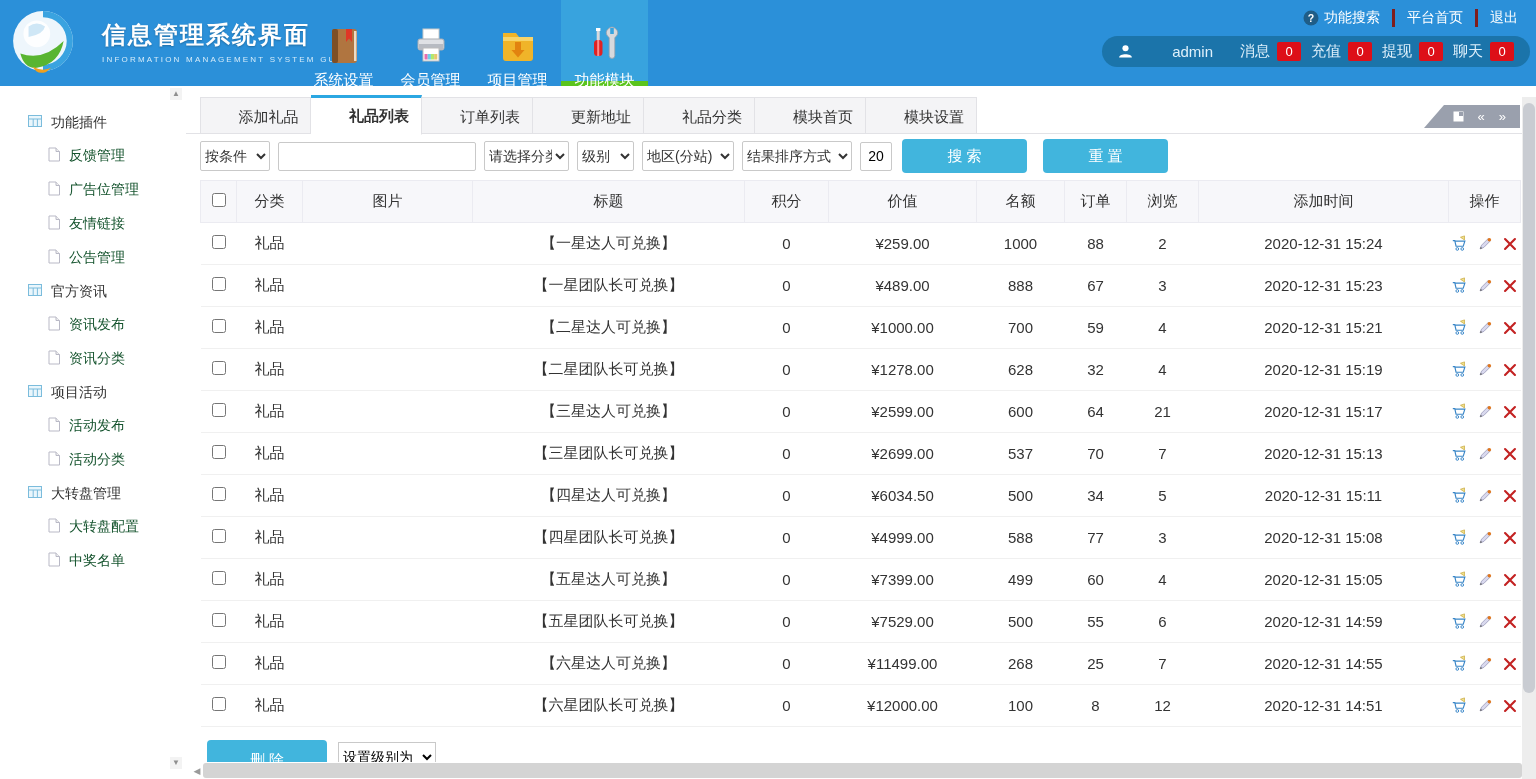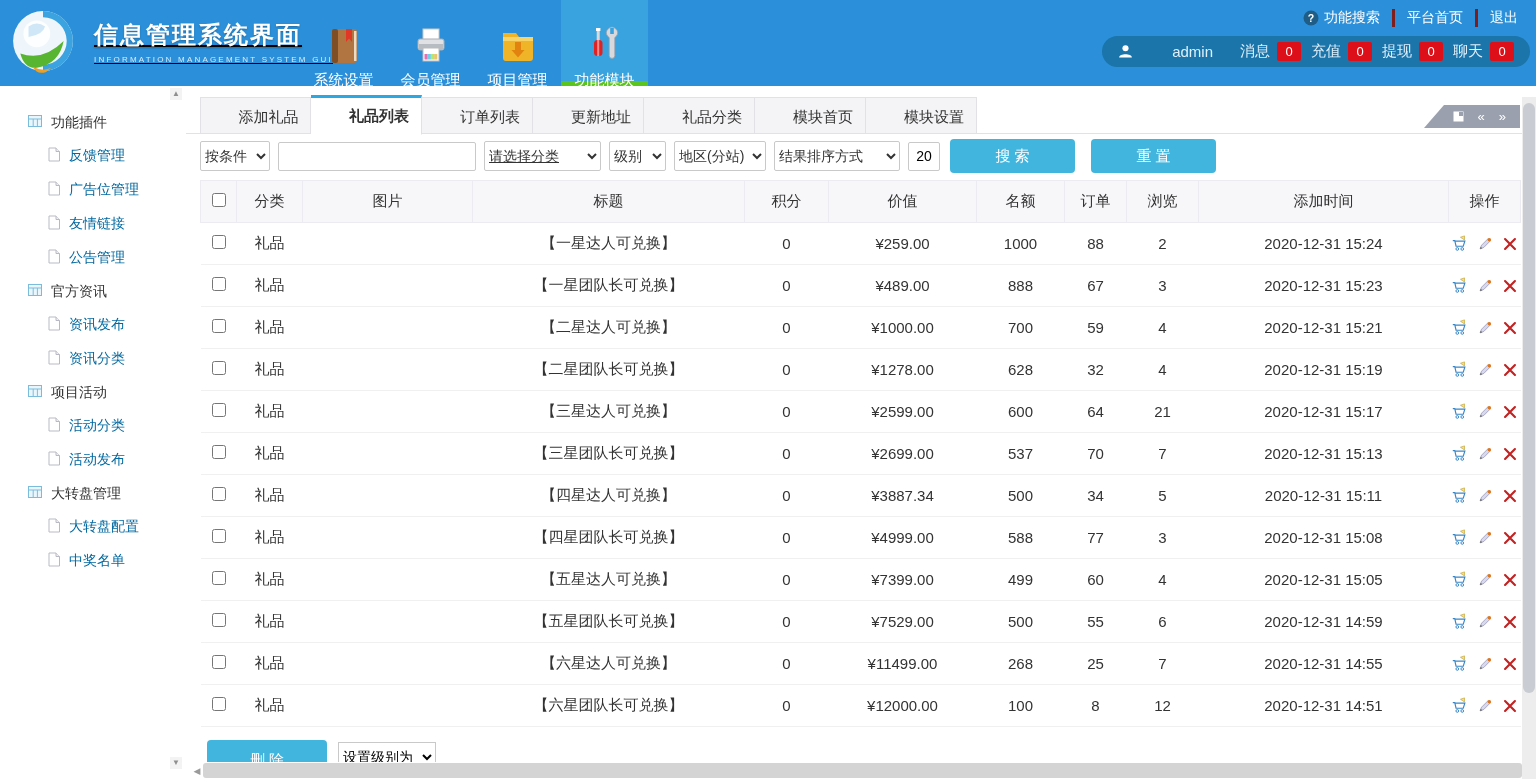--- a/index.html
+++ b/index.html
@@ -2,21 +2,21 @@
 <html><head>
 <meta charset="utf-8">
 <style>
   * { margin:0; padding:0; box-sizing:border-box; }
   html,body { width:1536px; height:779px; overflow:hidden;
     font-family:"Liberation Sans","DejaVu Sans",sans-serif; background:#fff; }
   .screen { position:relative; width:1536px; height:779px; overflow:hidden; background:#fff; }
 
   
   .app-header { position:absolute; left:0; top:0; width:1536px; height:86px; background:#2b90d9; }
-  .brand { position:absolute; left:10px; top:8px; display:flex; align-items:center; gap:18px;text-decoration:underline; }
+  .brand { position:absolute; left:10px; top:8px; display:flex; align-items:center; gap:26px; }
   .logo-svg { width:66px; height:66px; }
   .app-title { color:#fff; font-size:24px; font-weight:bold; letter-spacing:2px;
     text-shadow:0 1px 2px rgba(0,0,0,.25); }
   .app-subtitle { color:#d6ecfa; font-size:8px; letter-spacing:2.2px; margin-top:4px; }
   .main-nav { position:absolute; left:300px; top:0; height:86px; display:flex; }
   .nav-item { width:87px; height:86px; display:flex; flex-direction:column; align-items:center;
     justify-content:flex-start; padding-top:26px; gap:5px; color:#fff; font-size:15px; cursor:pointer; }
   .nav-item .nav-ic { width:40px; height:40px; }
   .nav-item .nav-ic svg { width:40px; height:40px; }
   .nav-item.active { background:#38a3de; border-bottom:5px solid #5bc41d; padding-bottom:0; }
@@ -33,21 +33,21 @@
   .stat-badge { min-width:24px; height:19px; background:#dd0f18; color:#fff; font-size:13px;
     display:flex; align-items:center; justify-content:center; border-radius:2px; padding:0 5px; }
 
   
   .sidebar { position:absolute; left:0; top:86px; width:186px; bottom:0; background:#fff; }
   .menu { padding-top:20px; }
   .menu-group-header { display:flex; align-items:center; gap:8px; padding:7px 0 7px 27px;
     color:#333; font-size:14px; cursor:pointer; }
   .menu-group-header svg { width:16px; height:16px; }
   .menu-item { display:flex; align-items:center; gap:8px; padding:8px 0 8px 47px;
-    color:#0369a1; font-size:14px; cursor:pointer; }
+    color:#14532d; font-size:14px; cursor:pointer; }
   .menu-item svg { width:14px; height:15px; }
   .menu-item.active { background:#2fa7de; color:#fff; padding:9px 0; margin:4px 0 4px 9px;
     width:154px; justify-content:center; border-left:6px solid #c5353b; }
   .sidebar-sb { position:absolute; right:4px; top:2px; bottom:2px; width:12px; }
   .sb-arrow { position:absolute; left:0; width:12px; height:12px; color:#8f8f8f; font-size:8px;
     text-align:center; line-height:12px; cursor:pointer; background:#f3f3f3; }
   .sb-arrow.up { top:0; }
   .sb-arrow.down { bottom:8px; }
 
   
@@ -281,28 +281,28 @@
               <line x1="6.2" y1="6" x2="6.2" y2="13.5" stroke="#7bbcdc"></line>
               <line x1="10.4" y1="6" x2="10.4" y2="13.5" stroke="#7bbcdc"></line>
             </svg></span>
           <span>项目活动</span>
         </div>
         <div class="menu-item">
           <span><svg viewBox="0 0 14 15">
               <path d="M2 1 H9 L12.5 4.5 V14 H2 Z" fill="#fff" stroke="#b9b9c6"></path>
               <path d="M9 1 V4.5 H12.5" fill="#efefef" stroke="#b9b9c6"></path>
             </svg></span>
+          <span>活动发布</span>
+        </div>
+        <div class="menu-item">
+          <span><svg viewBox="0 0 14 15">
+              <path d="M2 1 H9 L12.5 4.5 V14 H2 Z" fill="#fff" stroke="#b9b9c6"></path>
+              <path d="M9 1 V4.5 H12.5" fill="#efefef" stroke="#b9b9c6"></path>
+            </svg></span>
           <span>活动分类</span>
-        </div>
-        <div class="menu-item">
-          <span><svg viewBox="0 0 14 15">
-              <path d="M2 1 H9 L12.5 4.5 V14 H2 Z" fill="#fff" stroke="#b9b9c6"></path>
-              <path d="M9 1 V4.5 H12.5" fill="#efefef" stroke="#b9b9c6"></path>
-            </svg></span>
-          <span>活动发布</span>
         </div>
         <div class="menu-group-header">
           <span><svg viewBox="0 0 16 16">
               <rect x="1.5" y="2.5" width="13" height="11" fill="#eaf6fc" stroke="#7bbcdc"></rect>
               <line x1="1.5" y1="6" x2="14.5" y2="6" stroke="#7bbcdc"></line>
               <line x1="6.2" y1="6" x2="6.2" y2="13.5" stroke="#7bbcdc"></line>
               <line x1="10.4" y1="6" x2="10.4" y2="13.5" stroke="#7bbcdc"></line>
             </svg></span>
           <span>大转盘管理</span>
         </div>
@@ -348,30 +348,30 @@
       </span>
       <span class="band-glyph">«</span>
       <span class="band-glyph">»</span>
     </div>
 
     <div class="filter-row">
       <select style="width:70px;">
         <option>按条件</option>
       </select>
       <input class="kw-input" type="text" value="" style="">
-      <select style="width:117px;text-decoration:underline;">
+      <select style="width:85px;">
         <option>请选择分类</option>
       </select>
       <select style="width:57px;">
         <option>级别</option>
       </select>
       <select style="width:92px;">
         <option>地区(分站)</option>
       </select>
-      <select style="width:126px;">
+      <select style="width:110px;">
         <option>结果排序方式</option>
       </select>
       <input class="size-input" type="text" value="20" style="">
       <button class="btn-blue btn-search">搜 索</button>
       <button class="btn-blue btn-reset">重 置</button>
     </div>
 
     <table class="gift-table">
       <colgroup>
         <col style="width:36px">
@@ -625,21 +625,21 @@
       </span>
     </td>
   </tr>
 
   <tr>
     <td><input type="checkbox" style=""></td>
     <td class="c-cat">礼品</td>
     <td class="c-img"></td>
     <td class="c-title">【四星达人可兑换】</td>
     <td class="c-points">0</td>
-    <td class="c-price">¥3887.34</td>
+    <td class="c-price">¥6034.50</td>
     <td class="c-quota">500</td>
     <td class="c-orders">34</td>
     <td class="c-views">5</td>
     <td class="c-added">2020-12-31 15:11</td>
     <td>
       <span class="ops">
         <span class="op-ic">
           <svg viewBox="0 0 20 20">
             <polygon points="10.5,2.5 15,1 15,5.5" fill="#efe08a" stroke="#c9a93f" stroke-width="0.8"></polygon>
             <path d="M2 6.2 L4.2 6.2 L5.6 12.5 L13.6 12.5 L15.4 6.8 L4.6 6.8" fill="none" stroke="#3a87c8" stroke-width="1.3"></path>

